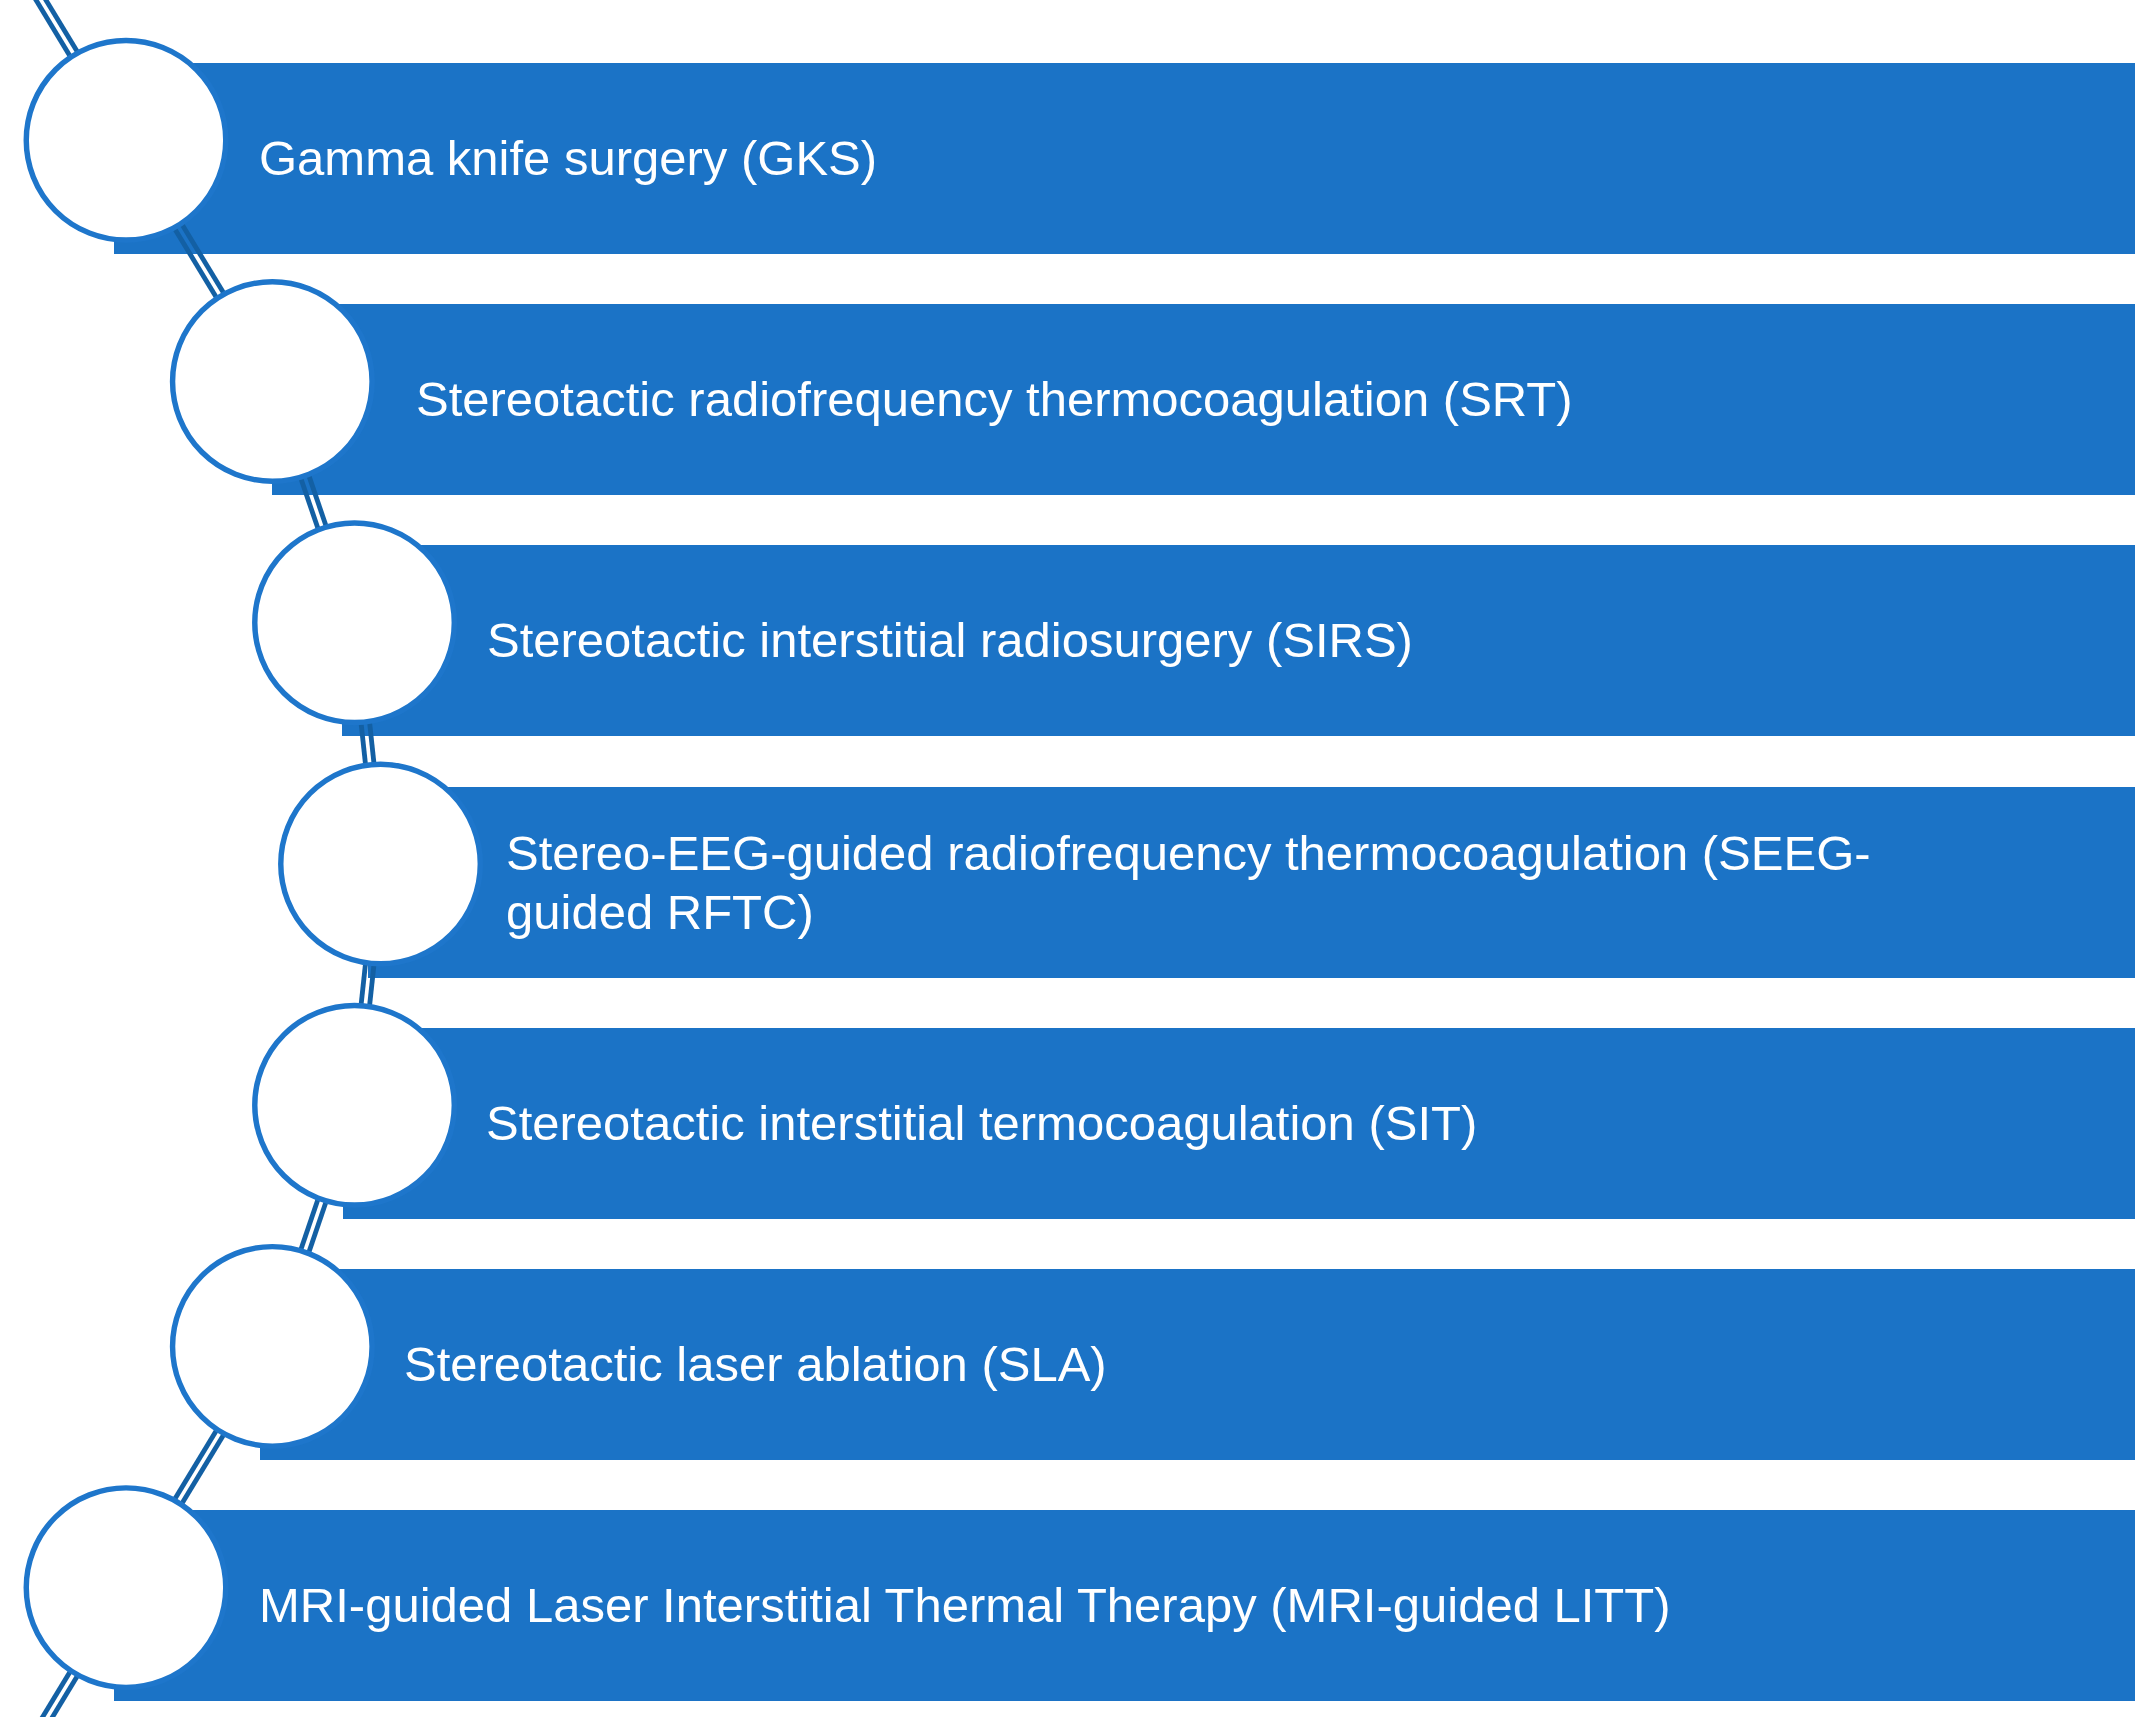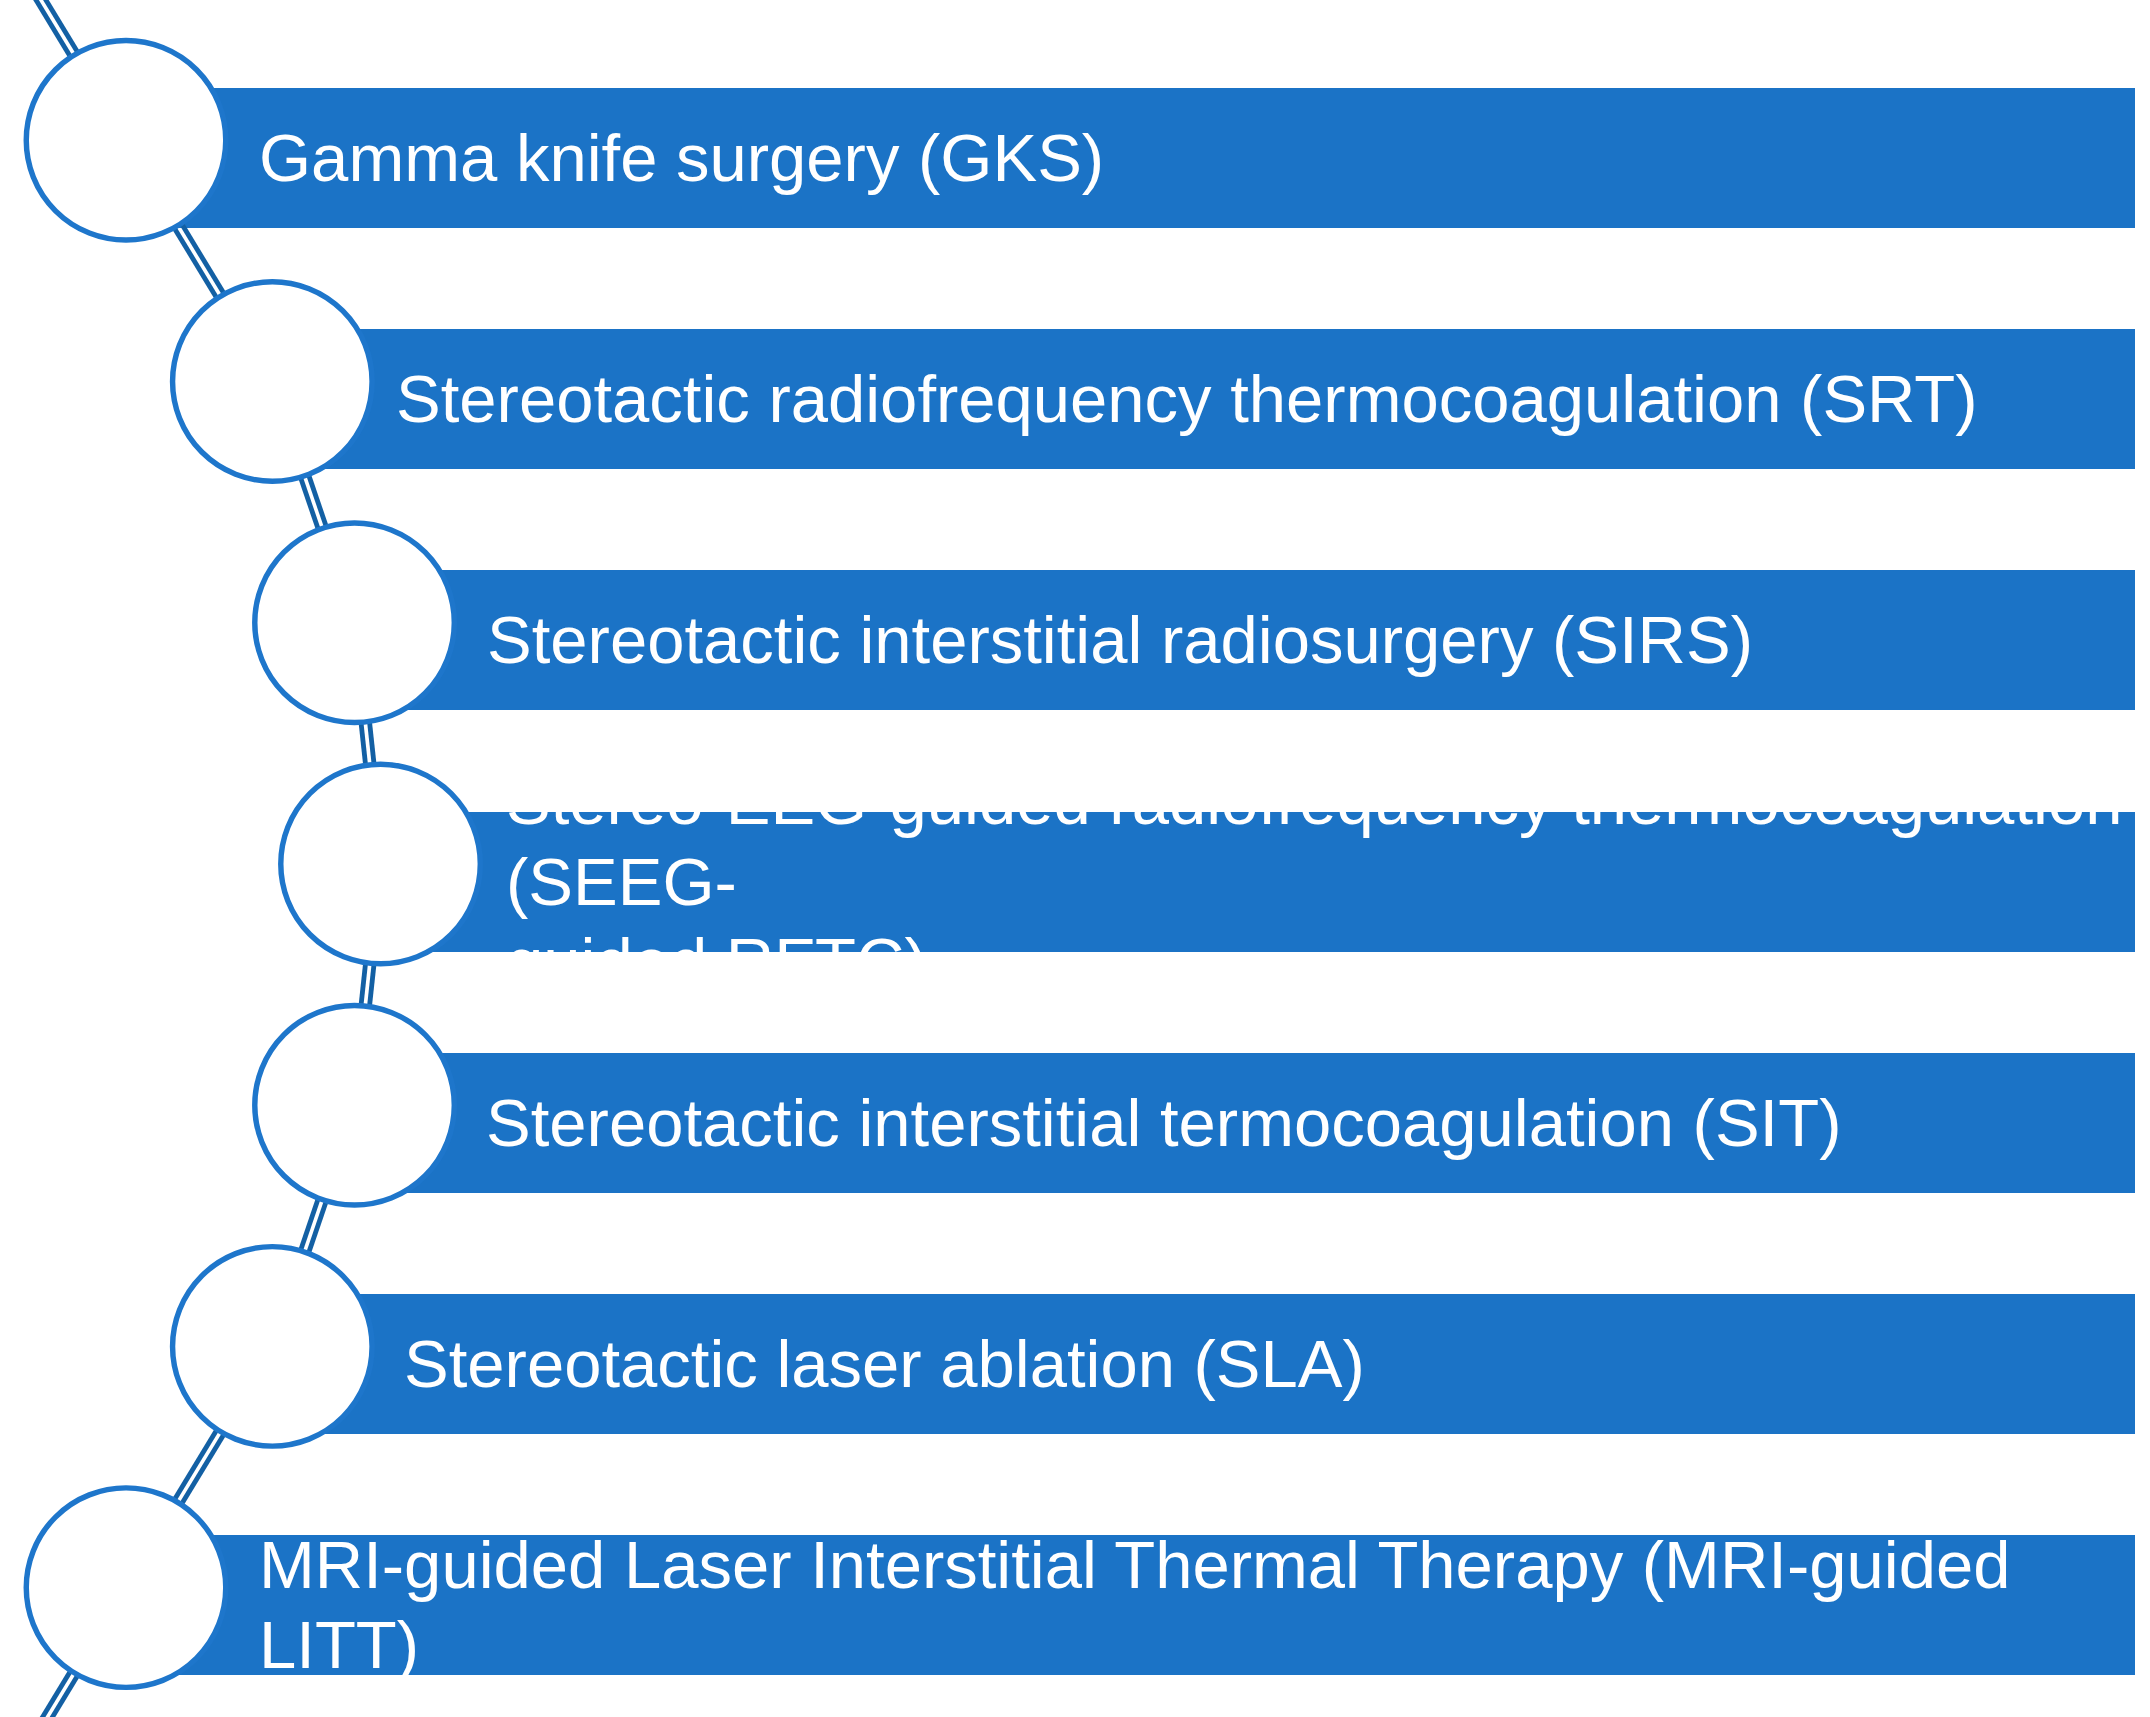--- a/index.html
+++ b/index.html
@@ -11,37 +11,36 @@
   .canvas {
     position: relative;
     width: 2151px;
     height: 1717px;
     background: var(--bg, #ffffff);
     overflow: hidden;
   }
   .bar {
     position: absolute;
     right: 15.7px;
-    height: 140px;
+    height: 191px;
     background: var(--bar, #1b73c6);
     color: var(--text, #ffffff);
     display: flex;
     align-items: center;
-    font-size: 67px;
+    font-size: 49px;
     line-height: 1.2;
     white-space: pre-line;
     box-sizing: border-box;
     z-index: 1;
-    margin-top: 25px;
   }
   .bar .label {
     display: block;
   }
   .bar1 { left: 114px; top: 63px;  padding-left: 145px; }
-  .bar2 { left: 252px; top: 304px;  padding-left: 144px; }
+  .bar2 { left: 272px; top: 304px;  padding-left: 144px; }
   .bar3 { left: 342px; top: 545px;  padding-left: 145px; align-items: center; }
   .bar4 { left: 368px; top: 787px; padding-left: 138px; }
   .bar5 { left: 343px; top: 1028px; padding-left: 143px; }
   .bar6 { left: 260px; top: 1269px; padding-left: 144px; }
   .bar7 { left: 114px; top: 1510px; padding-left: 145px; }
 
   svg.overlay {
     position: absolute;
     left: 0;
     top: 0;

